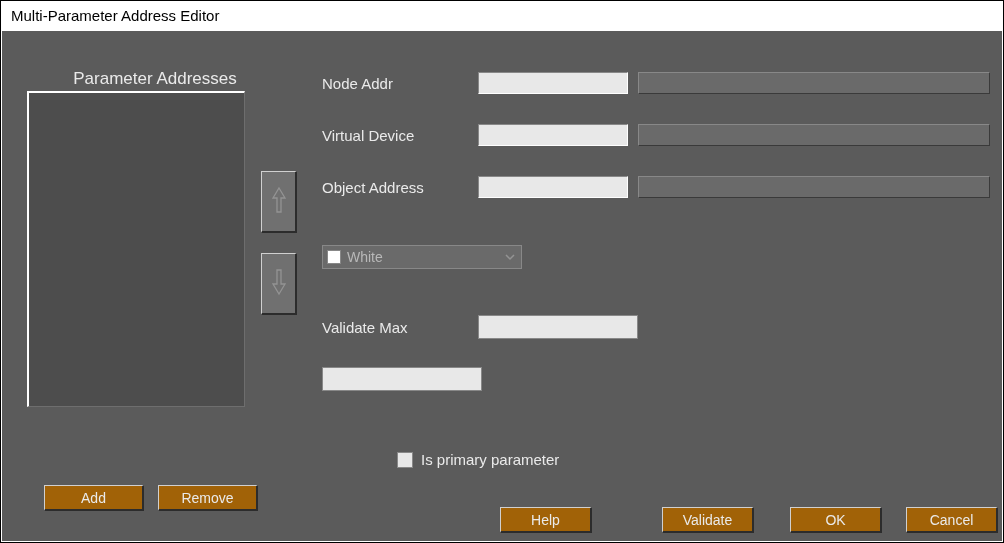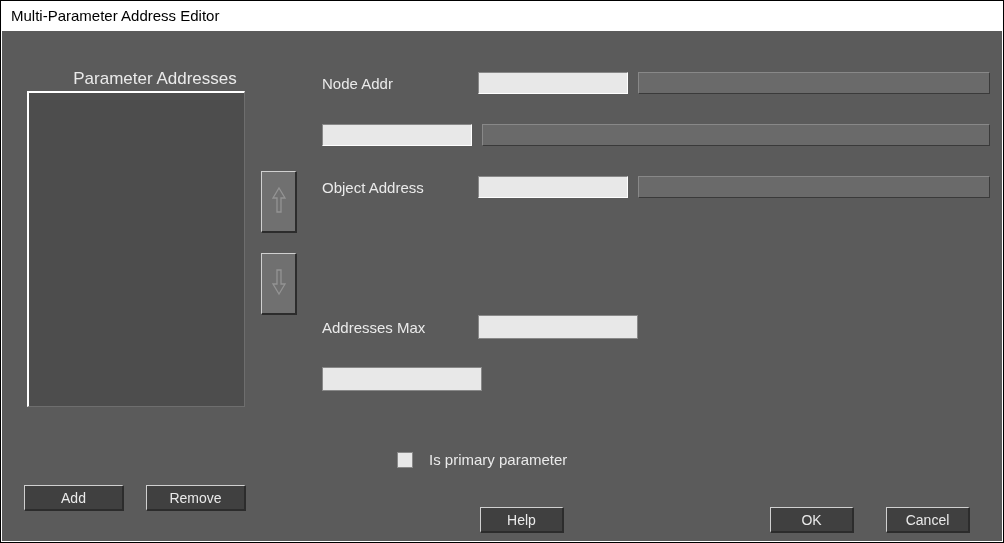--- a/index.html
+++ b/index.html
@@ -54,35 +54,36 @@
     border-bottom: 1px solid #6e6e6e;
   }
 
   .list-btn {
     position: absolute;
     left: 22px;
     width: 100px;
     height: 26px;
   }
   .list-btn.add { top: 454px; }
-  .list-btn.remove { top: 454px; left: 144px; }
+  .list-btn.remove { top: 454px; left: 136px; }
 
   .btn {
     display: inline-flex;
     align-items: center;
     justify-content: center;
-    background: #404040;
+    background: #a16207;
     color: #eaeaea;
     font-size: 14px;
     border-top: 1px solid #d0d0d0;
     border-left: 1px solid #d0d0d0;
     border-right: 2px solid #2c2c2c;
     border-bottom: 2px solid #2c2c2c;
     cursor: default;
     user-select: none;
+    margin-left: 20px;
   }
 
   .arrow-btn {
     position: absolute;
     left: 259px;
     width: 36px;
     height: 62px;
     background: #707070;
     border-top: 1px solid #d0d0d0;
     border-left: 1px solid #d0d0d0;
@@ -168,37 +169,37 @@
   .combo .chev {
     position:absolute; right:4px; top:4px;
     width:14px; height:14px;
     opacity:0.5;
   }
 
   .checkbox-row {
     position:absolute;
     left:395px; top:420px;
     display:flex; align-items:center;
-    color:#eaeaea; font-size:15px;gap:8px;
+    color:#eaeaea; font-size:15px;
   }
   .checkbox {
     width:16px; height:16px;
     background:#e8e8e8;
     border:1px solid #888;
     margin-right:8px;
   }
 
   .bottom-row {
     position:absolute;
     left:0; right:0; top:476px;
     height:28px;
   }
   .bottom-row .btn {
     position:absolute;
-    width:84px; height:26px;
+    width:92px; height:26px;
   }
   .btn-help    { left:478px; }
   .btn-validate{ left:640px; }
   .btn-ok      { left:768px; }
   .btn-cancel  { left:884px; }
 </style>
 </head>
 <body>
 
 <div class="window">
@@ -233,48 +234,61 @@
       </span>
     </div>
 
     <div class="form">
       <div class="row">
         <div class="lbl">Node Addr</div>
         <input class="short-input" value="" style="">
         <input class="long-input" readonly="" value="" style="">
       </div>
       <div class="row">
+        <div class="lbl">Virtual Device</div>
         <input class="short-input" value="" style="">
         <input class="long-input" readonly="" value="" style="">
       </div>
       <div class="row gap-extra">
         <div class="lbl">Object Address</div>
         <input class="short-input" value="" style="">
         <input class="long-input" readonly="" value="" style="">
       </div>
       <div class="row gap-extra">
-      </div>
-      <div class="row">
-        <div class="lbl">Addresses Max</div>
+        <div class="combo">
+          <div class="swatch"></div>
+          <span>White</span>
+          <span class="chev">
+            <svg width="14" height="14" viewBox="0 0 14 14">
+                <path d="M3 5 L7 9 L11 5" fill="none" stroke="#bdbdbd" stroke-width="1.5"></path>
+              </svg>
+          </span>
+        </div>
+      </div>
+      <div class="row">
+        <div class="lbl">Validate Max</div>
         <input class="wide-input" value="" style="">
       </div>
       <div class="row">
         <input class="wide-input" value="" style="">
       </div>
     </div>
 
     <div class="checkbox-row">
       <div class="checkbox"></div>
       <span>Is primary parameter</span>
     </div>
 
     <div class="bottom-row">
       <div class="btn btn-help">
           <span>Help</span>
         </div>
+      <div class="btn btn-validate">
+          <span>Validate</span>
+        </div>
       <div class="btn btn-ok">
           <span>OK</span>
         </div>
       <div class="btn btn-cancel">
           <span>Cancel</span>
         </div>
     </div>
 
   </div>
 </div>

